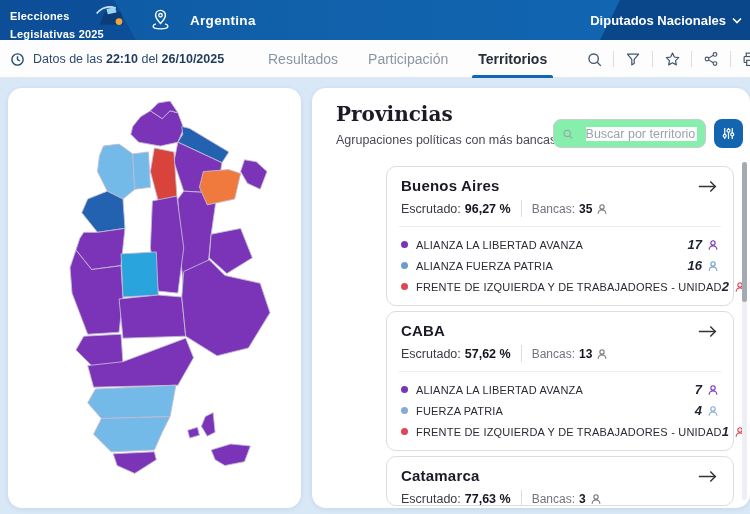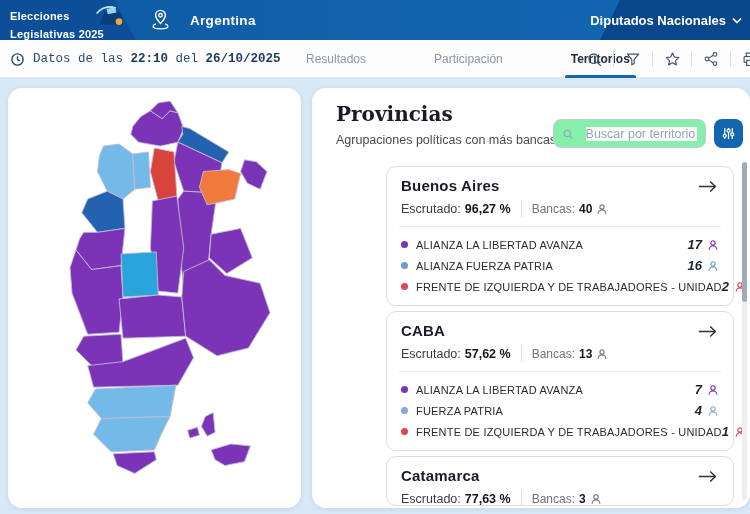--- a/index.html
+++ b/index.html
@@ -20,24 +20,24 @@
   .logo svg { position:absolute; right:0; top:-2px; }
   .loc { position:absolute; left:150px; top:0; height:40px; display:flex; align-items:center; gap:19px; z-index:2; }
   .loc-label { color:#fff; font-weight:bold; font-size:13.5px; letter-spacing:.3px; }
   .category { position:absolute; right:8px; top:0; height:40px; display:flex; align-items:center; gap:6px; z-index:2; }
   .category span { color:#fff; font-weight:bold; font-size:13px; }
 
   
   .subheader { position:absolute; left:0; top:40px; width:750px; height:38px;
     background:#FDFDFE; border-bottom:1px solid #E4E7EB; }
   .datos { position:absolute; left:10px; top:0; height:38px; display:flex; align-items:center; gap:8px;
-    color:#2C4A6E; font-size:12.5px;font-family:Liberation Mono, monospace; }
+    color:#2C4A6E; font-size:12.5px; }
   .datos b { color:#1E3A5C; }
   .tabs { position:absolute; left:268px; top:0; height:38px; display:flex; gap:30px; }
-  .tab { display:flex; align-items:center; font-size:12px; color:#8B96A5; cursor:pointer; position:relative;margin-left:38px; }
+  .tab { display:flex; align-items:center; font-size:14px; color:#8B96A5; cursor:pointer; position:relative; }
   .tab.active { color:#252E3A; font-weight:bold; }
   .tab.active::after { content:""; position:absolute; left:-6px; right:-6px; bottom:0; height:3px; background:#1265AE; border-radius:2px 2px 0 0; }
   .actions { position:absolute; right:-12px; top:0; height:38px; display:flex; align-items:center; color:#44566B; }
   .actions .icon-btn { width:24px; display:flex; justify-content:center; cursor:pointer; }
   .actions .sep { width:1px; height:16px; background:#D8DDE3; margin:0 7px; }
 
   
   .main { position:absolute; left:0; top:78px; width:750px; height:436px; }
   .card { position:absolute; background:#fff; border-radius:14px; box-shadow:0 1px 5px rgba(30,60,90,.10); }
   .map-card { left:8px; top:10px; width:293px; height:420px; }
@@ -249,21 +249,21 @@
                   <line x1="2" y1="8" x2="20" y2="8" stroke="#333" stroke-width="1.6"></line>
                   <path d="M14.5 2.5L20 8l-5.5 5.5" fill="none" stroke="#333" stroke-width="1.6"></path>
                 </svg>
             </span>
           </div>
           <div class="prov-meta">
             <span class="meta-label">Escrutado:</span>
             <span class="meta-val">96,27 %</span>
             <span class="meta-div"></span>
             <span class="bancas-label">Bancas:</span>
-            <span class="bancas-val">40</span>
+            <span class="bancas-val">35</span>
             <span class="bancas-person">
               <svg width="12" height="12" viewBox="0 0 14 14">
                   <circle cx="7" cy="4.6" r="2.5" fill="none" stroke="currentColor" stroke-width="1.3"></circle>
                   <path d="M2.5 12.5a4.5 4.5 0 0 1 9 0" fill="none" stroke="currentColor" stroke-width="1.3"></path>
                 </svg>
             </span>
           </div>
           <div class="prov-divider"></div>
           <div class="party-row">
             <span class="dot" style="background: rgb(123, 52, 184);"></span>

